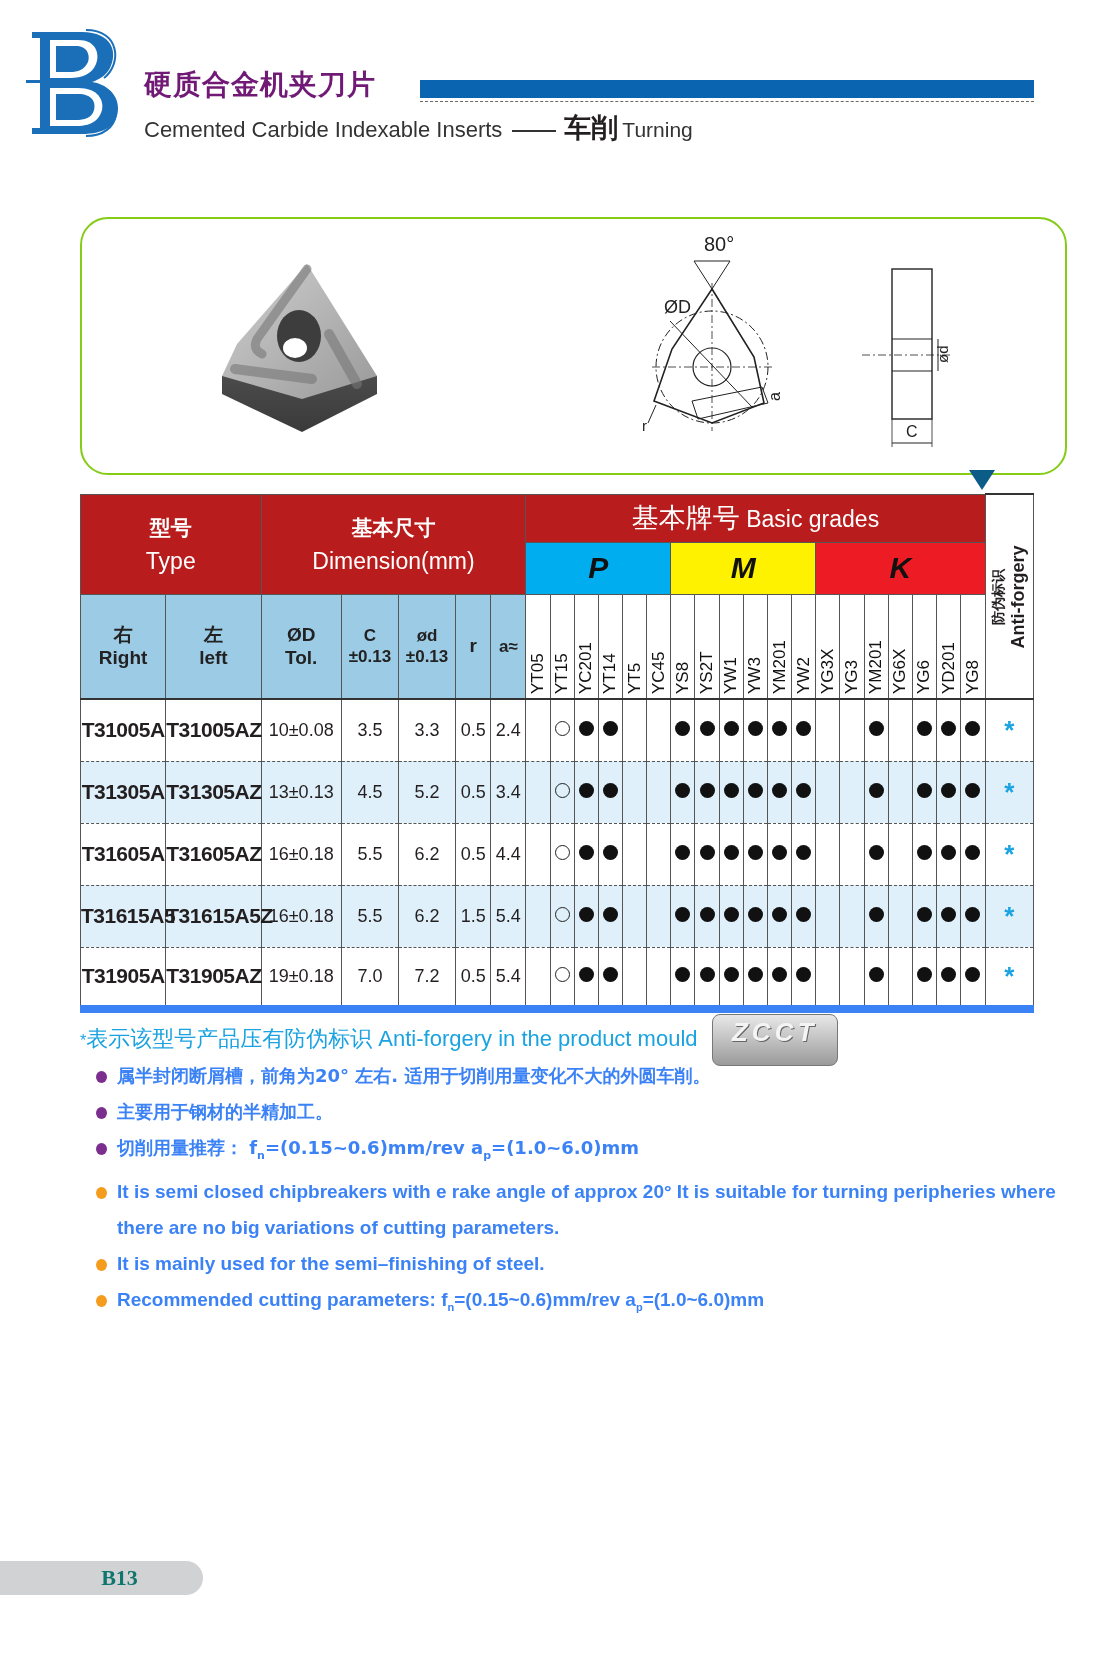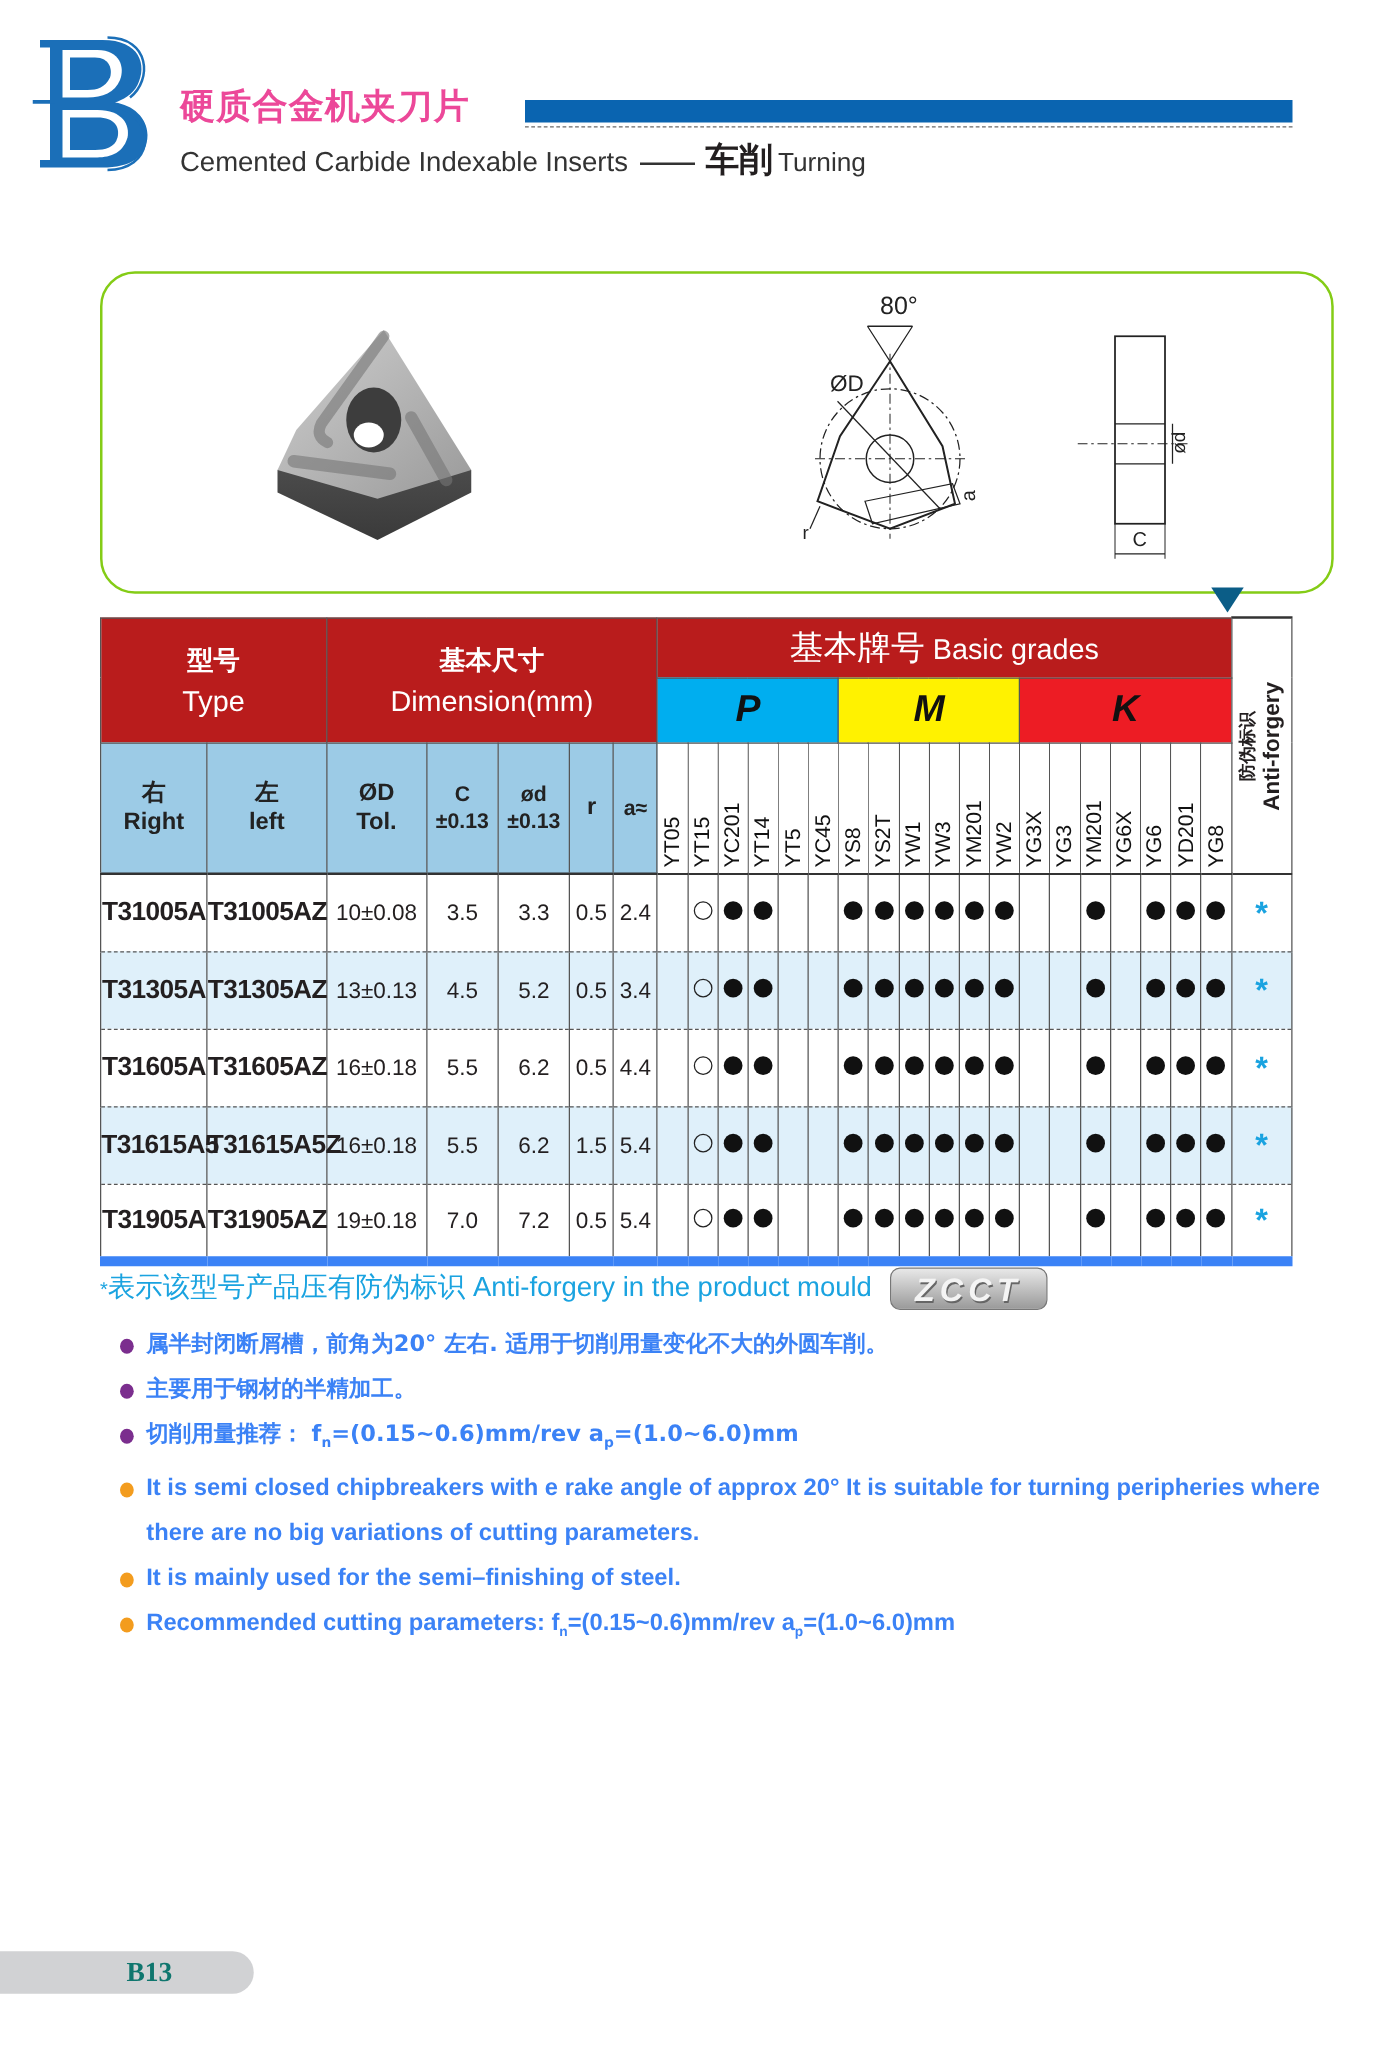--- a/index.html
+++ b/index.html
@@ -1,21 +1,21 @@
 <!DOCTYPE html>
 <html><head>
 <meta charset="utf-8">
 <style>
   * { box-sizing: border-box; margin: 0; padding: 0; }
   html, body { width: 1110px; height: 1654px; background: #ffffff; overflow: hidden; }
   body { position: relative; font-family: "Liberation Sans", "DejaVu Sans", sans-serif; color: #231f20; }
 
   
   .big-b { position: absolute; left: 26px; top: 28px; width: 96px; height: 110px; }
-  .title-cn { position: absolute; left: 144px; top: 66px; font-size: 28px; font-weight: bold; letter-spacing: 1px; color: #ec4899; font-family: Liberation Mono, monospace; }
+  .title-cn { position: absolute; left: 144px; top: 66px; font-size: 28px; font-weight: bold; letter-spacing: 1px; color: #701a75; font-family: Liberation Mono, monospace; }
   .title-en { position: absolute; left: 144px; top: 110px; font-size: 22px; color: #333; }
   .title-dash { display: inline-block; width: 44px; height: 1.5px; background: #333; vertical-align: middle; margin: 0 8px 0 10px; }
   .title-turning-cn { font-size: 27px; font-weight: bold; color: #231f20; font-family: "DejaVu Sans", sans-serif; }
   .title-turning-en { font-size: 21px; color: #333; margin-left: 4px; }
   .header-bar { position: absolute; left: 420px; top: 80px; width: 614px; height: 18px; background: #0a64b0; }
   .header-dashline { position: absolute; left: 420px; top: 101px; width: 614px; border-top: 1.5px dashed #6a6a6a; }
 
   
   .figure-panel { position: absolute; left: 80px; top: 217px; width: 987px; height: 258px; border: 2px solid #84cc16; border-radius: 28px; background: #fff; }
   .panel-pointer { position: absolute; left: 969px; top: 470px; width: 0; height: 0; border-left: 13px solid transparent; border-right: 13px solid transparent; border-top: 20px solid #0b5d87; }
@@ -46,21 +46,21 @@
   .grade-table tbody tr:first-child td { border-top: 2px solid #333; }
   .grade-table tbody tr:last-child td { border-bottom: 8px solid #3b82f6; }
   .grade-table tbody td.model { font-weight: bold; font-size: 21px; letter-spacing: -0.5px; }
   .dot { display: inline-block; width: 15px; height: 15px; border-radius: 50%; background: #111; }
   .ring { display: inline-block; width: 15px; height: 15px; border-radius: 50%; border: 1.3px solid #222; }
   .star { color: #1aa3e0; font-size: 26px; font-weight: bold; }
 
   
   .legend-note { position: absolute; left: 80px; top: 1014px; font-size: 22px; color: #1aa3e0; white-space: nowrap; }
   .legend-note .ast { font-size: 16px; }
-  .zcct-logo { display: inline-block; vertical-align: middle; margin-left: 8px; width: 126px; height: 34px; border-radius: 8px; background: linear-gradient(#e8e8e8,#9a9a9a); border: 1px solid #777; position: relative; }
+  .zcct-logo { display: inline-block; vertical-align: middle; margin-left: 8px; width: 126px; height: 52px; border-radius: 8px; background: linear-gradient(#e8e8e8,#9a9a9a); border: 1px solid #777; position: relative; }
   .zcct-logo span { position: absolute; left: 0; right: 0; top: 2px; text-align: center; font-size: 26px; font-weight: bold; font-style: italic; color: #f4f4f4; letter-spacing: 4px; text-shadow: 1px 1px 0 #666; }
 
   .bullets { position: absolute; left: 96px; top: 1058px; width: 1000px; list-style: none; }
   .bullets li { position: relative; padding-left: 21px; font-size: 19px; color: #3b82f6; line-height: 36px; font-weight: bold; }
   .bullets li .b { position: absolute; left: 0; top: 13px; width: 11px; height: 12px; border-radius: 50%; }
   .bullets li.cn .b { background: #7b2e8e; }
   .bullets li.en .b { background: #f39c1e; }
   .bullets li.cn { font-family: "DejaVu Sans", sans-serif; font-size: 18px; }
   .bullets li.en { font-size: 19px; }
   .bullets sub { font-size: 11px; }

